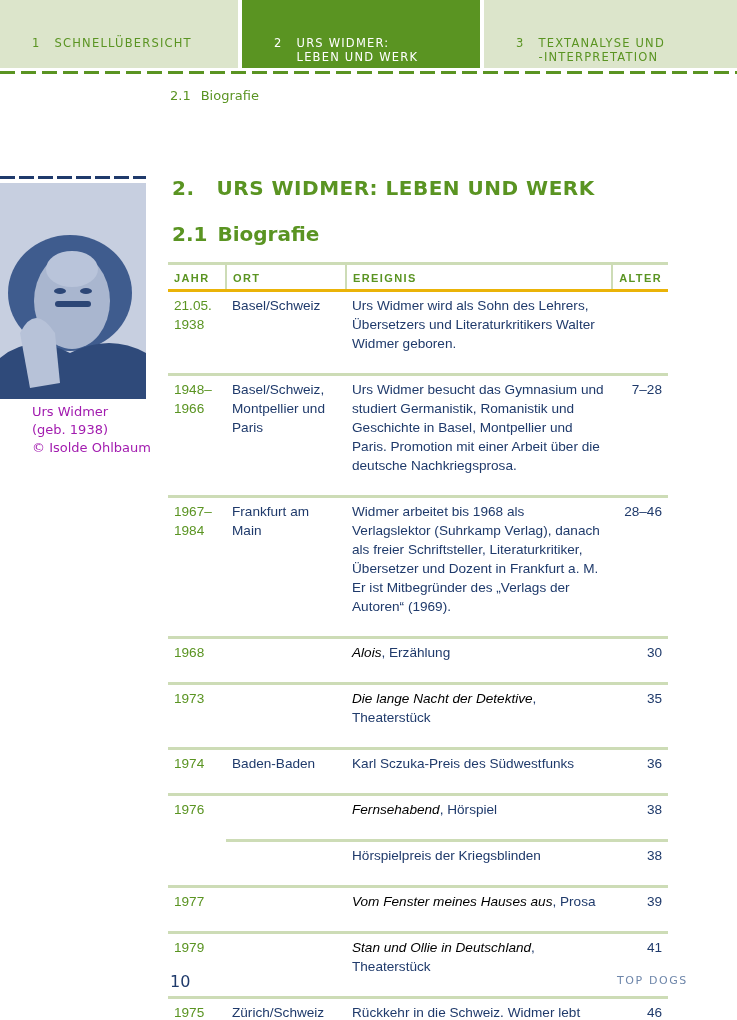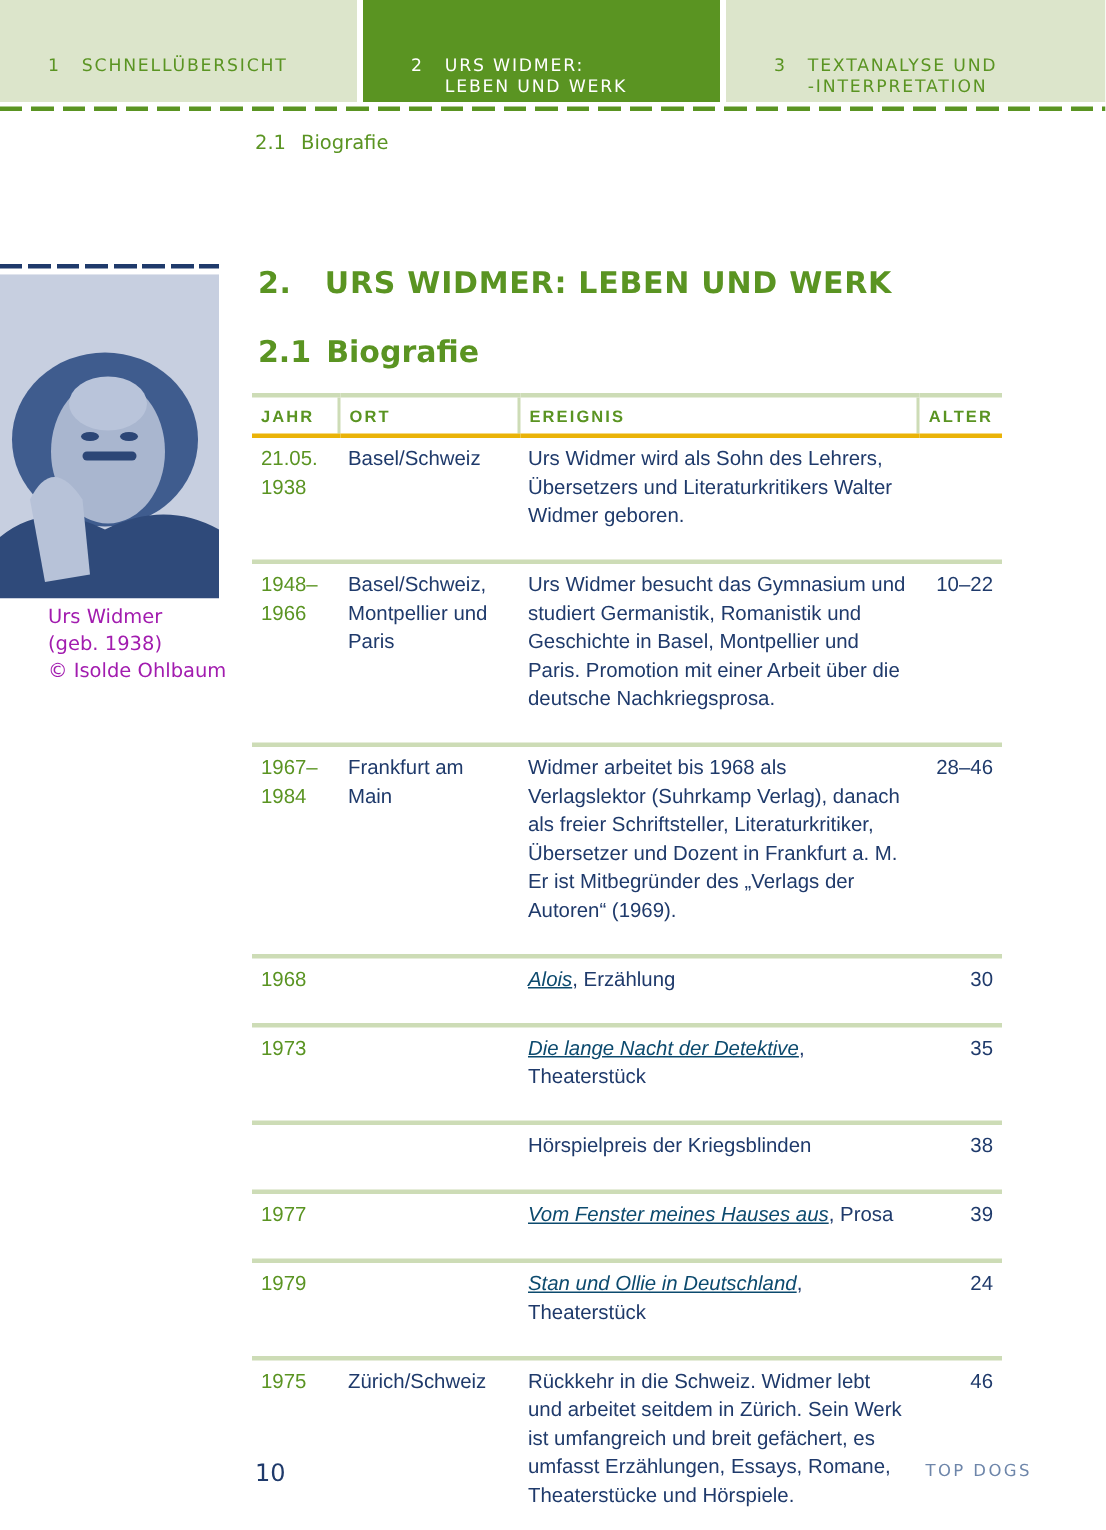--- a/index.html
+++ b/index.html
@@ -30,21 +30,21 @@
               font-family:"Liberation Sans", sans-serif; font-size:13.6px; color:#1f3a6b; }
   table.bio th { font-size:11px; letter-spacing:1.4px; color:#5a9422; text-align:left; font-weight:bold;
                  padding:7px 6px 5px 6px; border-top:3px solid #cddcb6; border-bottom:3px solid #eab308; }
   table.bio th + th { border-left:2px solid #cddcb6; }
   table.bio th.alter { text-align:center; }
   table.bio td { vertical-align:top; padding:4px 6px 20px 6px; line-height:19px; border-bottom:3px solid #cddcb6; }
   table.bio td.year { color:#5a9422; width:46px; }
   table.bio td.ort { width:108px; }
   table.bio td.age { text-align:right; width:40px; }
   table.bio td.nob { border-bottom:none; }
-  .title-i { font-style:italic; color:#0c4a6e;text-decoration:underline; }
+  .title-i { font-style:italic; color:#000000; }
   .footer-page { position:absolute; top:972px; left:170px; font-size:16px; color:#1f3a6b; font-family:"DejaVu Sans", sans-serif; }
   .footer-title { position:absolute; top:974px; left:601px; font-size:11px; letter-spacing:1.6px; color:#6e86aa; font-family:"DejaVu Sans", sans-serif;margin-left:16px; }
 </style>
 </head>
 <body>
 
 <div class="tabs">
   <div class="tab t1">
     <span class="num">1</span>
     <span class="lbl"><span>SCHNELLÜBERSICHT</span></span>
@@ -104,57 +104,69 @@
     <tr>
       <td class="year">21.05. 1938</td>
       <td class="ort">Basel/Schweiz</td>
       <td><span>Urs Widmer wird als Sohn des Lehrers, Übersetzers und Literaturkritikers Walter Widmer geboren.</span></td>
       <td class="age"></td>
     </tr>
     <tr>
       <td class="year">1948– 1966</td>
       <td class="ort">Basel/Schweiz, Montpellier und Paris</td>
       <td><span>Urs Widmer besucht das Gymnasium und studiert Germanistik, Romanistik und Geschichte in Basel, Montpellier und Paris. Promotion mit einer Arbeit über die deutsche Nachkriegsprosa.</span></td>
-      <td class="age">10–22</td>
+      <td class="age">7–28</td>
     </tr>
     <tr>
       <td class="year">1967– 1984</td>
       <td class="ort">Frankfurt am Main</td>
       <td><span>Widmer arbeitet bis 1968 als Verlagslektor (Suhrkamp Verlag), danach als freier Schriftsteller, Literaturkritiker, Übersetzer und Dozent in Frankfurt a. M. Er ist Mitbegründer des „Verlags der Autoren“ (1969).</span></td>
       <td class="age">28–46</td>
     </tr>
     <tr>
       <td class="year">1968</td>
       <td class="ort"></td>
       <td><span class="title-i">Alois</span><span>, Erzählung</span></td>
       <td class="age">30</td>
     </tr>
     <tr>
       <td class="year">1973</td>
       <td class="ort"></td>
       <td><span class="title-i">Die lange Nacht der Detektive</span><span>, Theaterstück</span></td>
       <td class="age">35</td>
     </tr>
     <tr>
+      <td class="year">1974</td>
+      <td class="ort">Baden-Baden</td>
+      <td><span>Karl Sczuka-Preis des Südwestfunks</span></td>
+      <td class="age">36</td>
+    </tr>
+    <tr>
+      <td class="year nob">1976</td>
+      <td class="ort"></td>
+      <td><span class="title-i">Fernsehabend</span><span>, Hörspiel</span></td>
+      <td class="age">38</td>
+    </tr>
+    <tr>
       <td class="year"></td>
       <td class="ort"></td>
       <td><span>Hörspielpreis der Kriegsblinden</span></td>
       <td class="age">38</td>
     </tr>
     <tr>
       <td class="year">1977</td>
       <td class="ort"></td>
       <td><span class="title-i">Vom Fenster meines Hauses aus</span><span>, Prosa</span></td>
       <td class="age">39</td>
     </tr>
     <tr>
       <td class="year">1979</td>
       <td class="ort"></td>
       <td><span class="title-i">Stan und Ollie in Deutschland</span><span>, Theaterstück</span></td>
-      <td class="age">24</td>
+      <td class="age">41</td>
     </tr>
     <tr>
       <td class="year">1975</td>
       <td class="ort">Zürich/Schweiz</td>
       <td><span>Rückkehr in die Schweiz. Widmer lebt und arbeitet seitdem in Zürich. Sein Werk ist umfangreich und breit gefächert, es umfasst Erzählungen, Essays, Romane, Theaterstücke und Hörspiele.</span></td>
       <td class="age">46</td>
     </tr>
   </tbody>
 </table>
 

